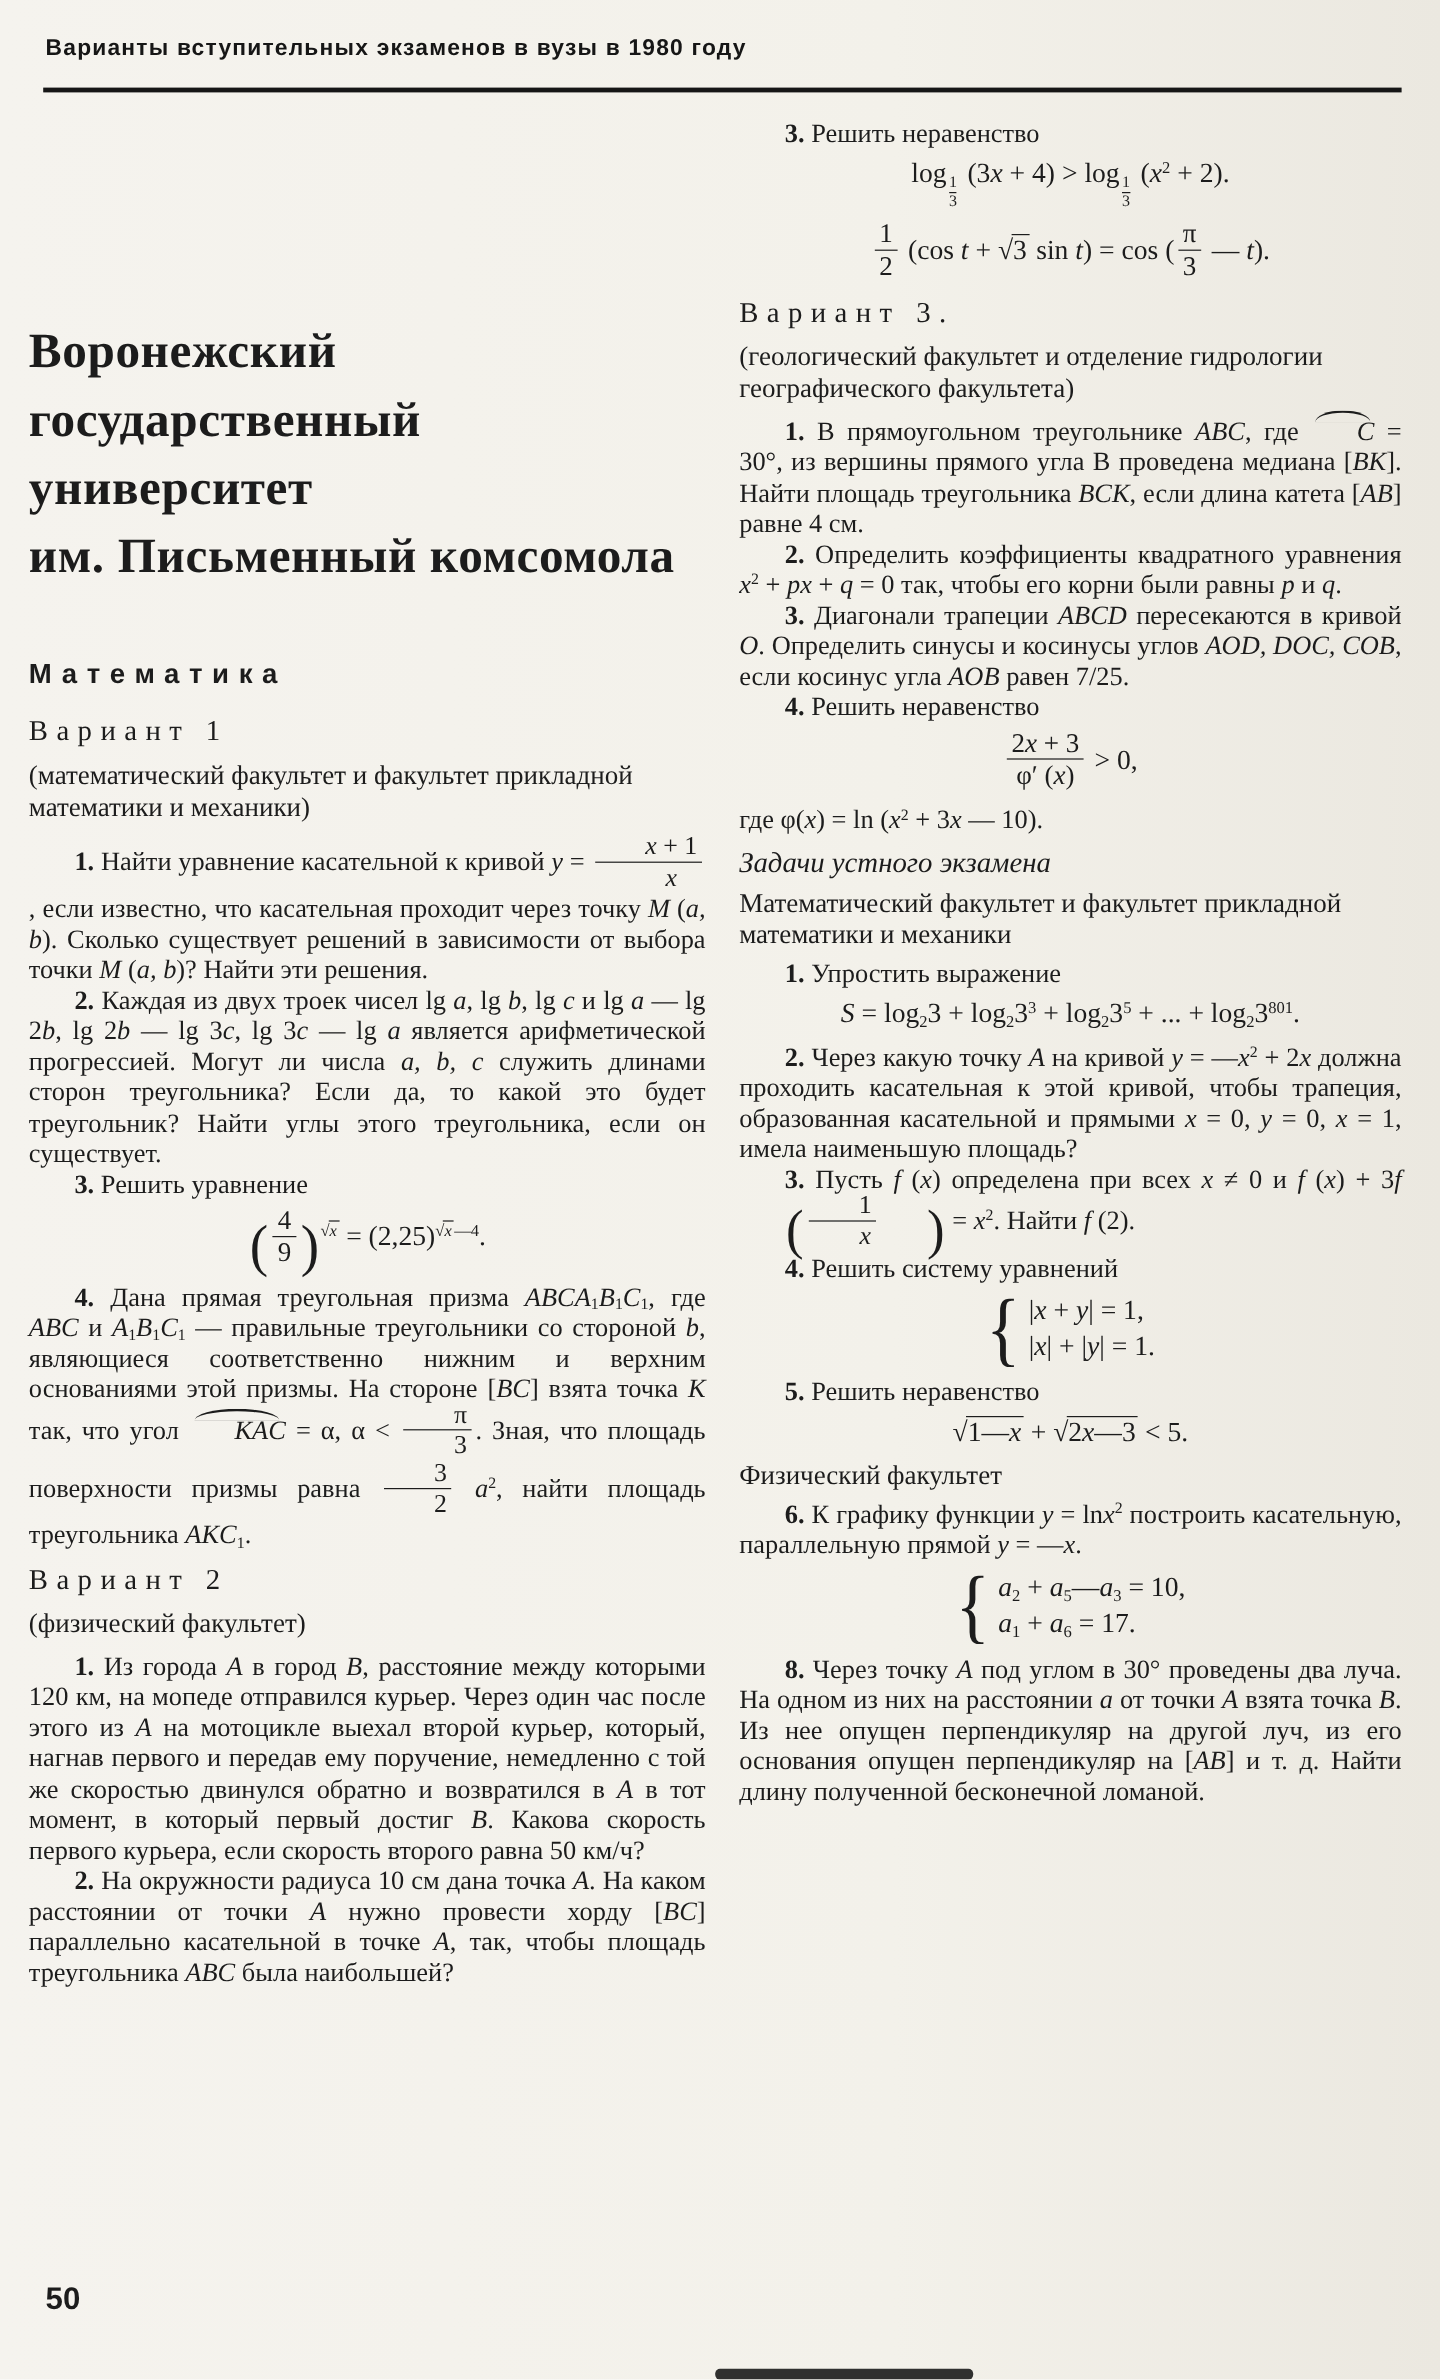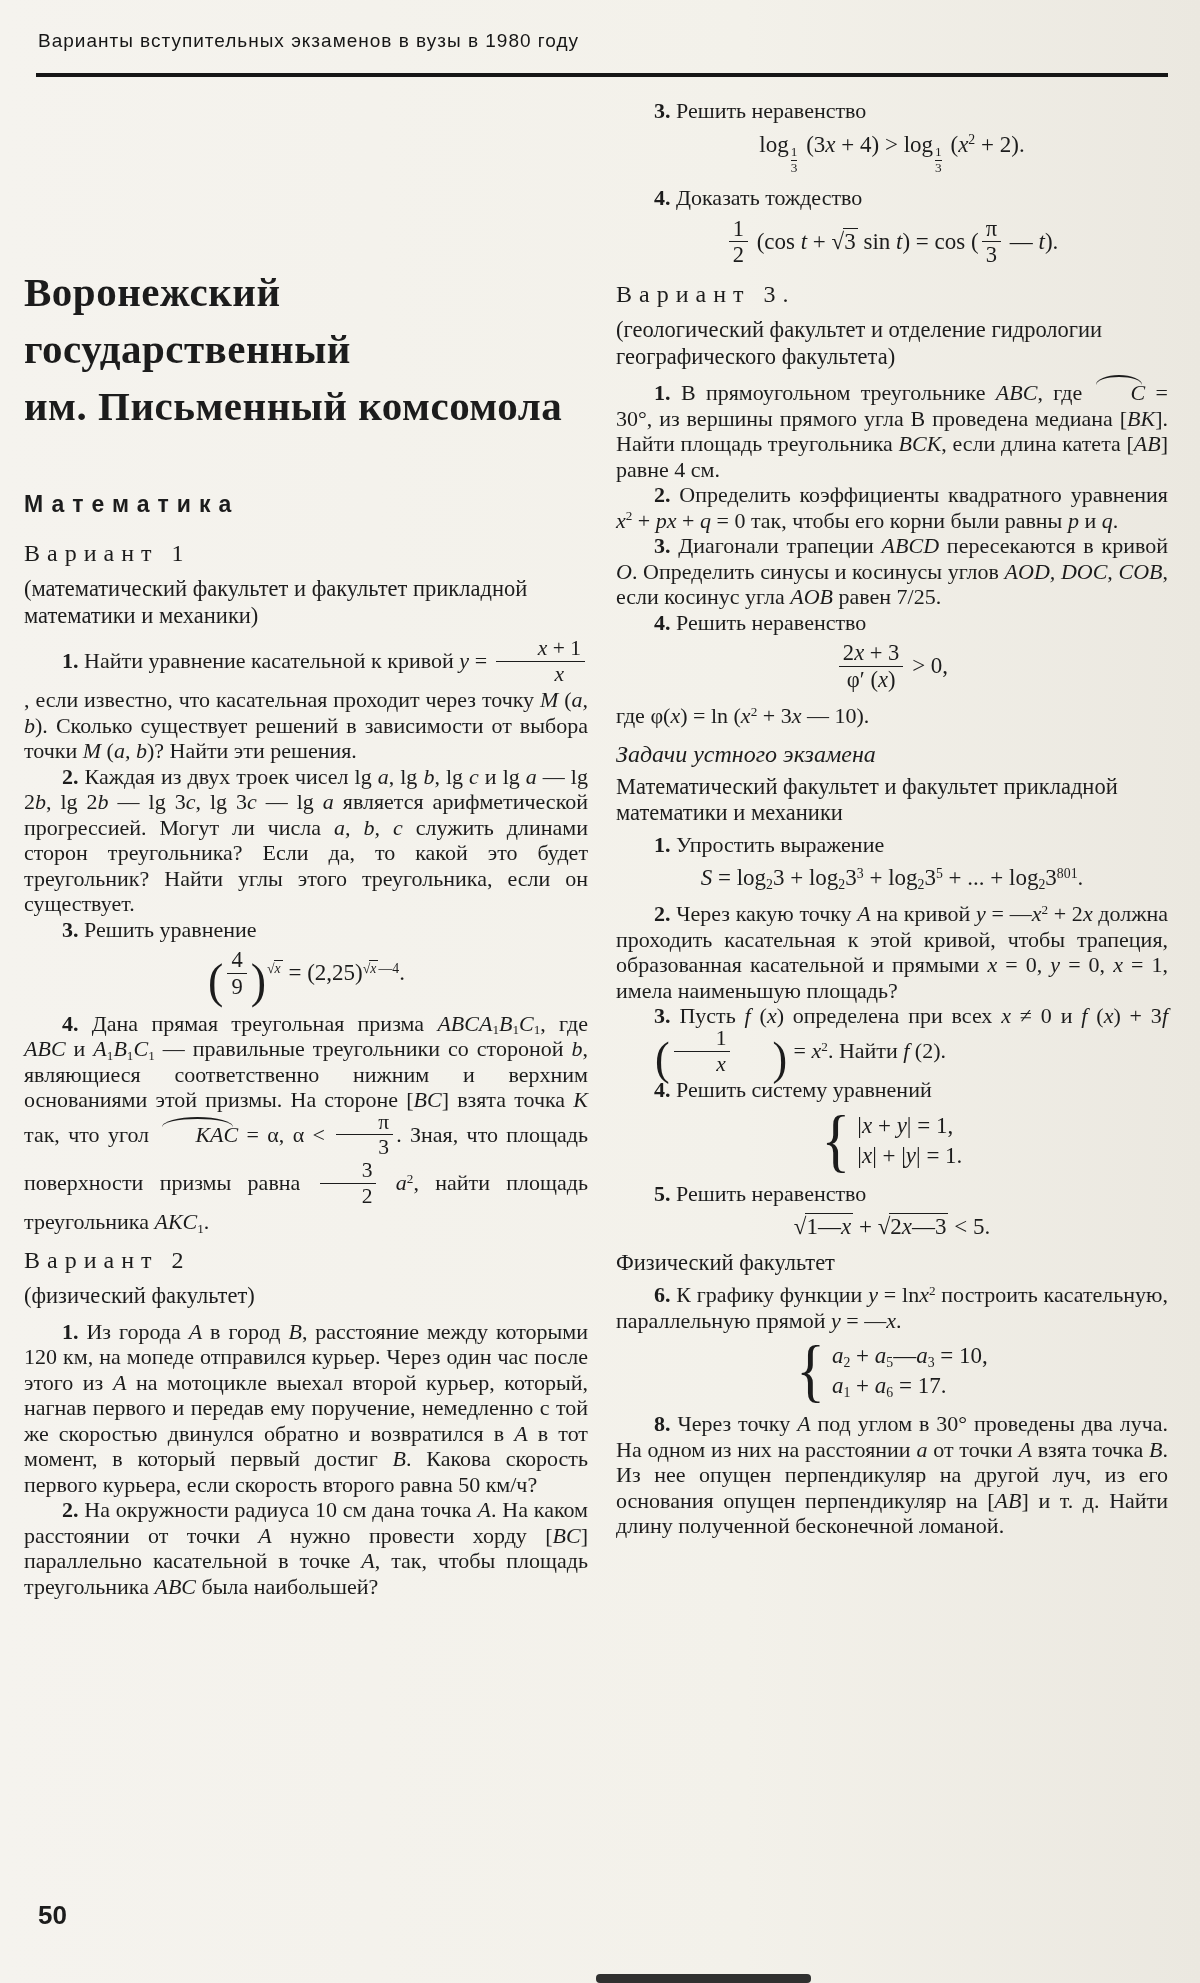--- a/index.html
+++ b/index.html
@@ -1,20 +1,20 @@
 <!DOCTYPE html>
 <html lang="ru"><head>
 <meta charset="utf-8">
 <style>
   html,body{margin:0;padding:0;}
   body{width:1200px;height:1983px;font-family:"Liberation Serif",serif;color:#1c1c1c;}
   .page{position:relative;width:1200px;height:1983px;overflow:hidden;
         background:linear-gradient(90deg,#f5f3ee 0%,#f3f1ea 62%,#ebe8e0 100%);}
   .page-header{position:absolute;left:38px;top:30px;width:1130px;
-        font-family:"Liberation Sans",sans-serif;font-weight:normal;font-size:19px;
+        font-family:"Liberation Sans",sans-serif;font-weight:bold;font-size:19px;
         letter-spacing:1px;color:#161616;}
   .header-rule{position:absolute;left:36px;top:73px;width:1132px;height:4px;background:#161616;}
   .col{position:absolute;top:84px;}
   .col-left{left:24px;width:564px;}
   .col-right{left:616px;width:552px;}
 
   .uni-title{margin-top:180px;font-size:41px;line-height:57px;font-weight:bold;letter-spacing:0.5px;}
   .subject{margin-top:56px;font-family:"Liberation Sans",sans-serif;font-weight:bold;
            font-size:23px;letter-spacing:8px;}
   .exam-mode{margin-top:34px;font-style:italic;font-size:24px;}
@@ -74,40 +74,40 @@
 
 <div class="page">
 
   <div class="page-header">Варианты вступительных экзаменов в вузы в 1980 году</div>
   <div class="header-rule"></div>
 
   <div class="col col-left">
     <div class="uni-title">
       <div>Воронежский</div>
       <div>государственный</div>
+      <div>университет</div>
       <div>им. Письменный комсомола</div>
     </div>
     <div class="subject">Математика</div>
     <div class="variant">Вариант 1</div>
     <div class="note">(математический факультет и факультет прикладной математики и механики)</div>
     <p class="body"><span class="bd">1. </span><span>Найти уравнение касательной к кривой </span><span class="it">y</span><span> = </span><span class="frac"><span class="num"><span class="it">x</span><span> + 1</span></span><span class="den"><span class="it">x</span></span></span><span>, если известно, что касательная проходит через точку </span><span class="it">M</span><span> (</span><span class="it">a, b</span><span>). Сколько существует решений в зависимости от выбора точки </span><span class="it">M</span><span> (</span><span class="it">a, b</span><span>)? Найти эти решения.</span></p>
     <p class="body"><span class="bd">2. </span><span>Каждая из двух троек чисел lg </span><span class="it">a</span><span>, lg </span><span class="it">b</span><span>, lg </span><span class="it">c</span><span> и lg </span><span class="it">a</span><span> — lg 2</span><span class="it">b</span><span>, lg 2</span><span class="it">b</span><span> — lg 3</span><span class="it">c</span><span>, lg 3</span><span class="it">c</span><span> — lg </span><span class="it">a</span><span> является арифметической прогрессией. Могут ли числа </span><span class="it">a, b, c</span><span> служить длинами сторон треугольника? Если да, то какой это будет треугольник? Найти углы этого треугольника, если он существует.</span></p>
     <p class="body"><span class="bd">3. </span><span>Решить уравнение</span></p>
     <div class="formula"><span class="bigp">(</span><span class="frac"><span class="num"><span>4</span></span><span class="den"><span>9</span></span></span><span class="bigp">)</span><sup><span class="sqrt"><span class="rad">√</span><span class="arg"><span class="it">x</span></span></span></sup><span> = (2,25)</span><sup><span class="sqrt"><span class="rad">√</span><span class="arg"><span class="it">x</span></span></span><span>—4</span></sup><span>.</span></div>
     <p class="body"><span class="bd">4. </span><span>Дана прямая треугольная призма </span><span class="it">ABCA</span><sub>1</sub><span class="it">B</span><sub>1</sub><span class="it">C</span><sub>1</sub><span>, где </span><span class="it">ABC</span><span> и </span><span class="it">A</span><sub>1</sub><span class="it">B</span><sub>1</sub><span class="it">C</span><sub>1</sub><span> — правильные треугольники со стороной </span><span class="it">b</span><span>, являющиеся соответственно нижним и верхним основаниями этой призмы. На стороне [</span><span class="it">BC</span><span>] взята точка </span><span class="it">K</span><span> так, что угол </span><span class="hat"><span class="it">KAC</span></span><span> = α, α &lt; </span><span class="frac"><span class="num"><span>π</span></span><span class="den"><span>3</span></span></span><span>. Зная, что площадь поверхности призмы равна </span><span class="frac"><span class="num"><span>3</span></span><span class="den"><span>2</span></span></span><span> </span><span class="it">a</span><sup>2</sup><span>, найти площадь треугольника </span><span class="it">AKC</span><sub>1</sub><span>.</span></p>
     <div class="variant vtop">Вариант 2</div>
     <div class="note">(физический факультет)</div>
     <p class="body"><span class="bd">1. </span><span>Из города </span><span class="it">A</span><span> в город </span><span class="it">B</span><span>, расстояние между которыми 120 км, на мопеде отправился курьер. Через один час после этого из </span><span class="it">A</span><span> на мотоцикле выехал второй курьер, который, нагнав первого и передав ему поручение, немедленно с той же скоростью двинулся обратно и возвратился в </span><span class="it">A</span><span> в тот момент, в который первый достиг </span><span class="it">B</span><span>. Какова скорость первого курьера, если скорость второго равна 50 км/ч?</span></p>
     <p class="body"><span class="bd">2. </span><span>На окружности радиуса 10 см дана точка </span><span class="it">A</span><span>. На каком расстоянии от точки </span><span class="it">A</span><span> нужно провести хорду [</span><span class="it">BC</span><span>] параллельно касательной в точке </span><span class="it">A</span><span>, так, чтобы площадь треугольника </span><span class="it">ABC</span><span> была наибольшей?</span></p>
   </div>
 
   <div class="col col-right">
     <p class="body"><span class="bd">3. </span><span>Решить неравенство</span></p>
     <div class="formula"><span>log</span><span class="subfrac"><span class="sfn">1</span><span class="sfd">3</span></span><span> (3</span><span class="it">x</span><span> + 4) &gt; log</span><span class="subfrac"><span class="sfn">1</span><span class="sfd">3</span></span><span> (</span><span class="it">x</span><sup>2</sup><span> + 2).</span></div>
-    <p class="body"><span class="bd">4. </span><span>Доказать тождество</span></p>
     <div class="formula"><span class="frac"><span class="num"><span>1</span></span><span class="den"><span>2</span></span></span><span> (cos </span><span class="it">t</span><span> + </span><span class="sqrt"><span class="rad">√</span><span class="arg"><span>3</span></span></span><span> sin </span><span class="it">t</span><span>) = cos (</span><span class="frac"><span class="num"><span>π</span></span><span class="den"><span>3</span></span></span><span> — </span><span class="it">t</span><span>).</span></div>
     <div class="variant vtop">Вариант 3.</div>
     <div class="note">(геологический факультет и отделение гидрологии географического факультета)</div>
     <p class="body"><span class="bd">1. </span><span>В прямоугольном треугольнике </span><span class="it">ABC</span><span>, где </span><span class="hat"><span class="it">C</span></span><span> = 30°, из вершины прямого угла В проведена медиана [</span><span class="it">BK</span><span>]. Найти площадь треугольника </span><span class="it">BCK</span><span>, если длина катета [</span><span class="it">AB</span><span>] равне 4 см.</span></p>
     <p class="body"><span class="bd">2. </span><span>Определить коэффициенты квадратного уравнения </span><span class="it">x</span><sup>2</sup><span> + </span><span class="it">px</span><span> + </span><span class="it">q</span><span> = 0 так, чтобы его корни были равны </span><span class="it">p</span><span> и </span><span class="it">q</span><span>.</span></p>
     <p class="body"><span class="bd">3. </span><span>Диагонали трапеции </span><span class="it">ABCD</span><span> пересекаются в кривой </span><span class="it">O</span><span>. Определить синусы и косинусы углов </span><span class="it">AOD, DOC, COB</span><span>, если косинус угла </span><span class="it">AOB</span><span> равен 7/25.</span></p>
     <p class="body"><span class="bd">4. </span><span>Решить неравенство</span></p>
     <div class="formula"><span class="frac"><span class="num"><span>2</span><span class="it">x</span><span> + 3</span></span><span class="den"><span>φ′ (</span><span class="it">x</span><span>)</span></span></span><span> &gt; 0,</span></div>
     <div class="formula-left"><span>где φ(</span><span class="it">x</span><span>) = ln (</span><span class="it">x</span><sup>2</sup><span> + 3</span><span class="it">x</span><span> — 10).</span></div>
     <div class="oral-heading">Задачи устного экзамена</div>

